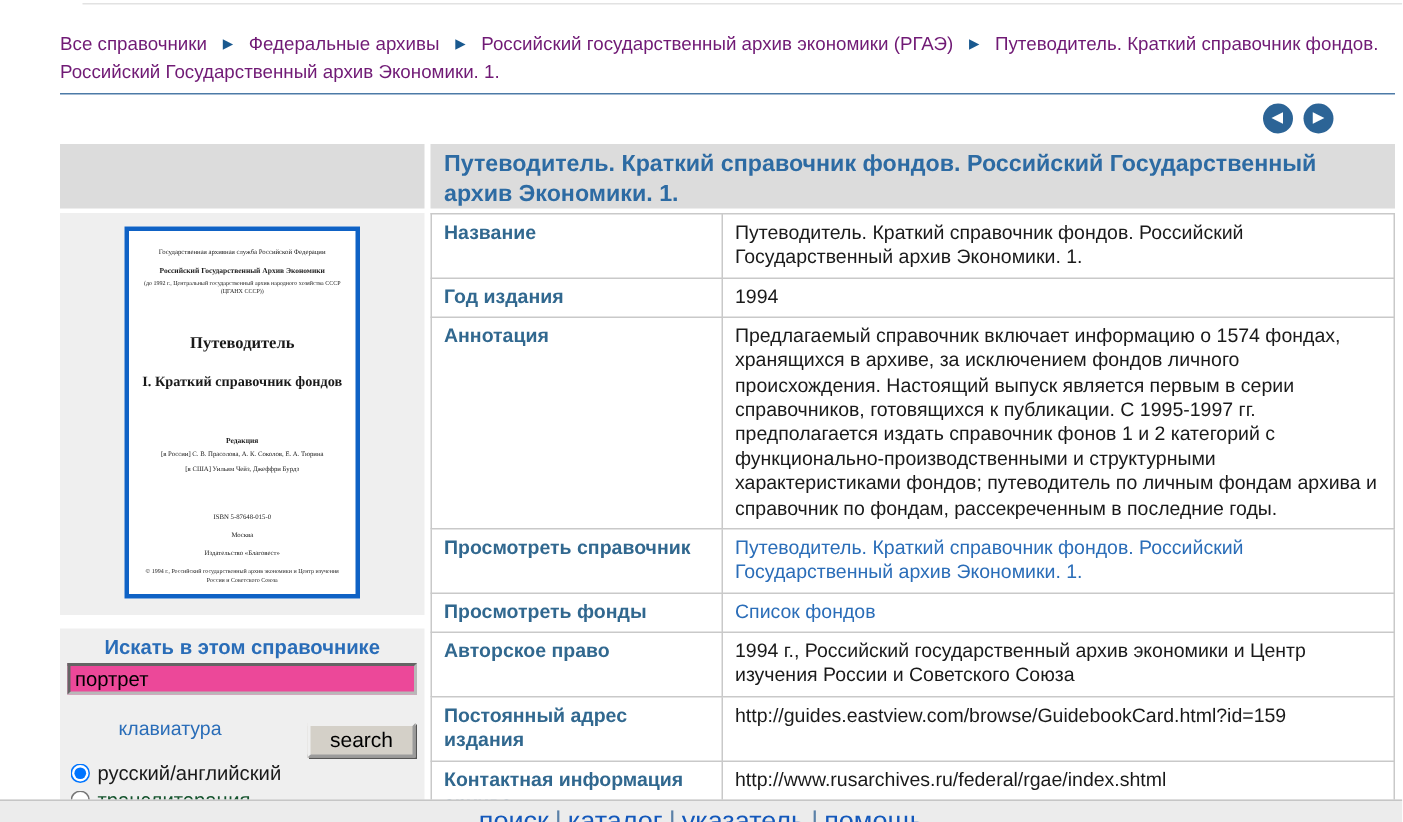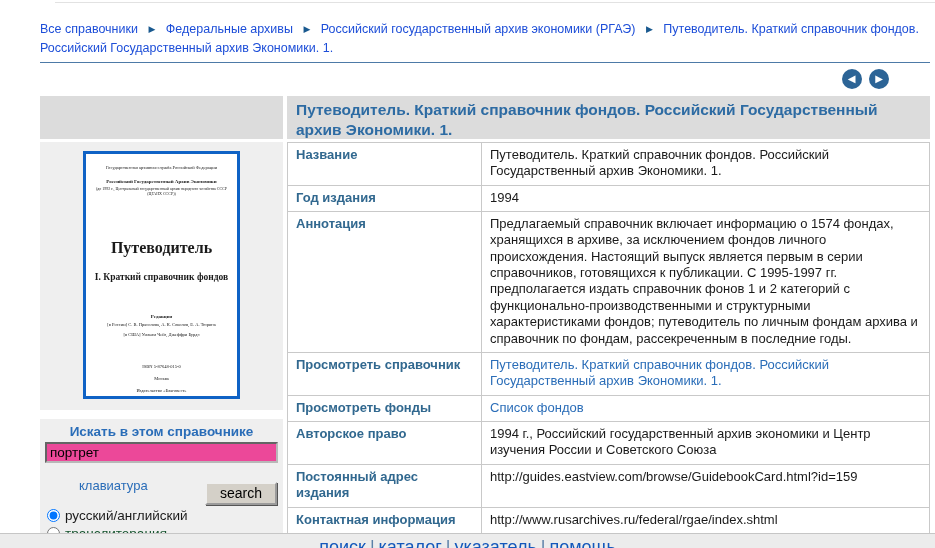--- a/index.html
+++ b/index.html
@@ -2,21 +2,21 @@
 <html><head>
 <meta charset="utf-8">
 <style>
   * { margin:0; padding:0; box-sizing:border-box; }
   body { background:#fff; font-family:"Liberation Sans", sans-serif; }
   .page { position:relative; width:935px; height:548px; background:#fff; overflow:hidden; }
   .top-line { position:absolute; top:2px; left:55px; right:0; border-top:1px solid #e2e2e2; }
 
   
   .breadcrumb { margin:20px 5px 0 40px; font-size:12.5px; line-height:1.55; color:#4d7aa7; }
-  .breadcrumb a { color:#1d4ed8; text-decoration:none; cursor:pointer;text-align:right; }
+  .breadcrumb a { color:#701a75; text-decoration:none; cursor:pointer;text-align:right; }
   .breadcrumb .sep { color:#19598f; font-size:9px; padding:0 7px; vertical-align:1px; }
   .rule { margin:3px 5px 0 40px; border-top:1px solid #4d7aa7; }
 
   
   .pager { text-align:right; margin:5px 46px 0 0; height:22px; }
   .circle-btn { display:inline-block; width:20px; height:20px; border-radius:50%;
     background:#2c6496; color:#fff; font-size:10px; line-height:20px; text-align:center;
     margin-left:3px; cursor:pointer; user-select:none; }
 
   
@@ -27,21 +27,21 @@
   .band { background:#dcdcdc; height:43px; margin-bottom:3px; }
   .title-band { padding:4px 9px; font-size:15.5px; font-weight:bold; color:#2d6ba3; line-height:1.3; }
 
   
   .cover-block { background:#efefef; height:268px; display:flex; justify-content:center; }
   .cover { margin-top:9px; width:157px; height:248px; background:#fff; border:3px solid #0f62c5;
     font-family:"Liberation Serif", serif; text-align:center; color:#1a1a1a; padding:11px 7px 0 7px; overflow:hidden; }
   .cv-t1 { font-size:4.5px; }
   .cv-t2 { font-size:5px; font-weight:bold; margin-top:9px; }
   .cv-t3 { font-size:4px; margin-top:2px; line-height:1.4; }
-  .cv-title { font-size:16px; font-weight:bold; margin-top:42px; }
+  .cv-title { font-size:11px; font-weight:bold; margin-top:26px; }
   .cv-sub { font-size:9.5px; font-weight:bold; margin-top:15px; }
   .cv-ed { font-size:5px; font-weight:bold; margin-top:32px; }
   .cv-s { font-size:4.5px; margin-top:3px; line-height:1.5; }
   .cv-isbn { font-size:4.5px; margin-top:26px; }
   .cv-s2 { font-size:4.5px; margin-top:7px; }
   .cv-cp { font-size:4px; margin-top:7px; line-height:1.5; }
 
   
   .search-block { margin-top:9px; background:#efefef; height:120px; padding:5px 5px 0 5px; }
   .search-heading { text-align:center; font-size:13.5px; font-weight:bold; color:#2a6db8; margin-bottom:3px; }

